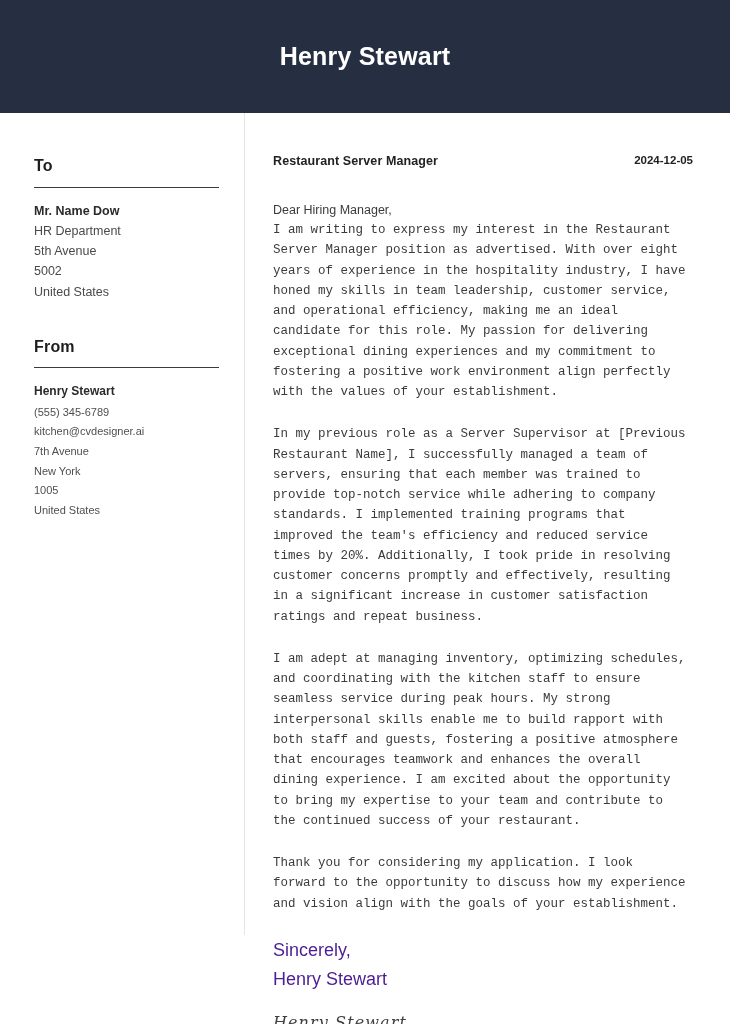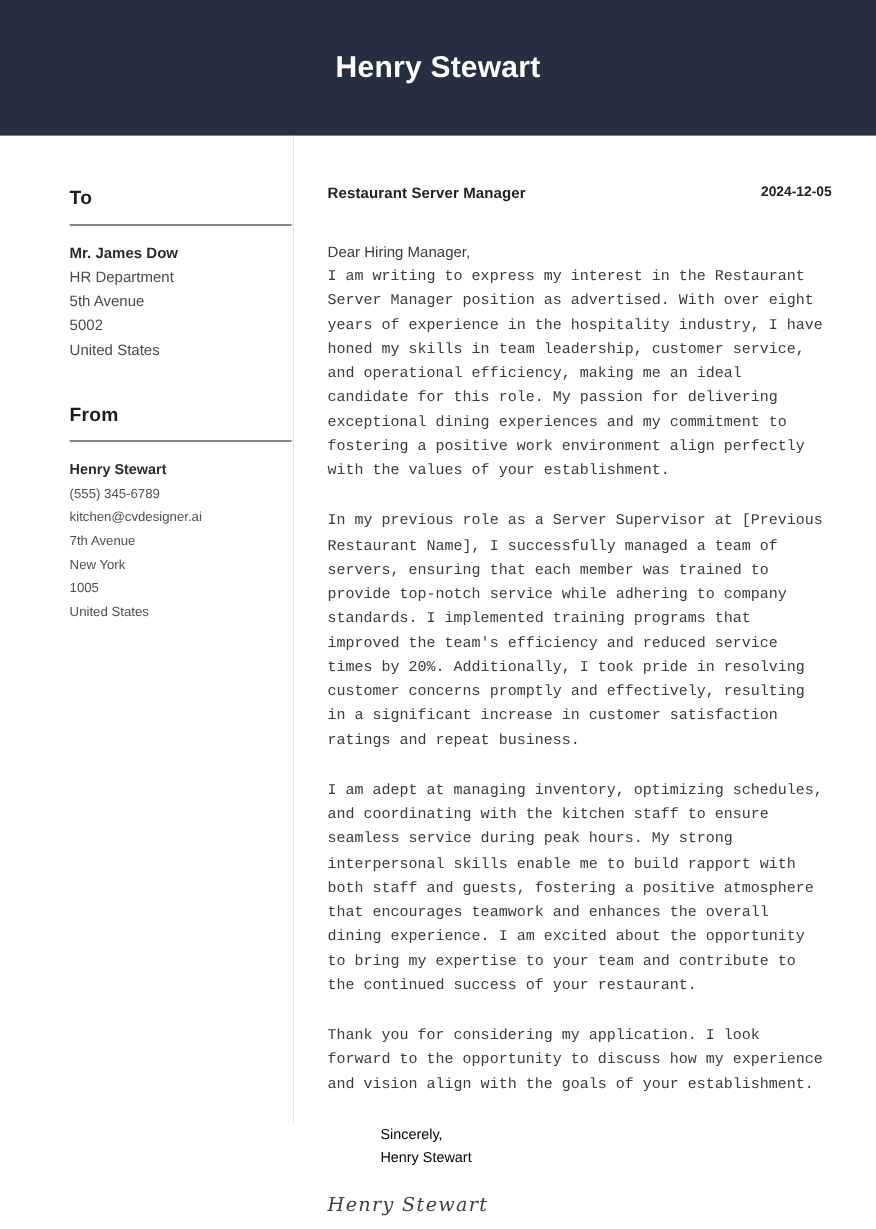--- a/index.html
+++ b/index.html
@@ -61,21 +61,21 @@
   }
   .divider {
     position: absolute;
     left: 244px;
     top: 113px;
     width: 1px;
     height: 822px;
     background: #e4e5e8;
   }
 
-  .side-block { margin-bottom: 6px; margin-left: 24px; }
+  .side-block { margin-bottom: 6px; }
   .side-heading {
     font-size: 16px;
     font-weight: bold;
     color: #1d1d1d;
     letter-spacing: 0.2px;
     margin: 0 0 12px 0;
     line-height: 1.1;
   }
   .side-rule {
     height: 1px;
@@ -139,24 +139,23 @@
   }
   .para {
     font-size: 12.5px;
     color: #3b3b3b;
     line-height: 1.62;
     margin: 0 0 22px 0;
     text-align: left;
     font-family: Liberation Mono, monospace;
   }
   .closing-line {
-    font-size: 12px;
-    color: #000000;
-    line-height: 1.62;
-    margin-left: 44px;
+    font-size: 18px;
+    color: #4c1d95;
+    line-height: 1.62;
   }
   .closing-block { margin-top: 17px; }
   .signature {
     margin-top: 19px;
     font-family: "DejaVu Serif", serif;
     font-style: italic;
     font-size: 16px;
     color: #3f3f3f;
     letter-spacing: 1.1px;
     line-height: 1.2;
@@ -173,21 +172,21 @@
 
   <div class="divider"></div>
 
   <div class="body-wrap">
 
     <aside class="sidebar">
 
       <section class="side-block">
         <div class="side-heading">To</div>
         <div class="side-rule"></div>
-        <div class="side-name">Mr. James Dow</div>
+        <div class="side-name">Mr. Name Dow</div>
         <div class="side-line">HR Department</div>
         <div class="side-line">5th Avenue</div>
         <div class="side-line">5002</div>
         <div class="side-line">United States</div>
       </section>
 
       <section class="side-block from-block">
         <div class="side-heading">From</div>
         <div class="side-rule"></div>
         <div class="side-name">Henry Stewart</div>

